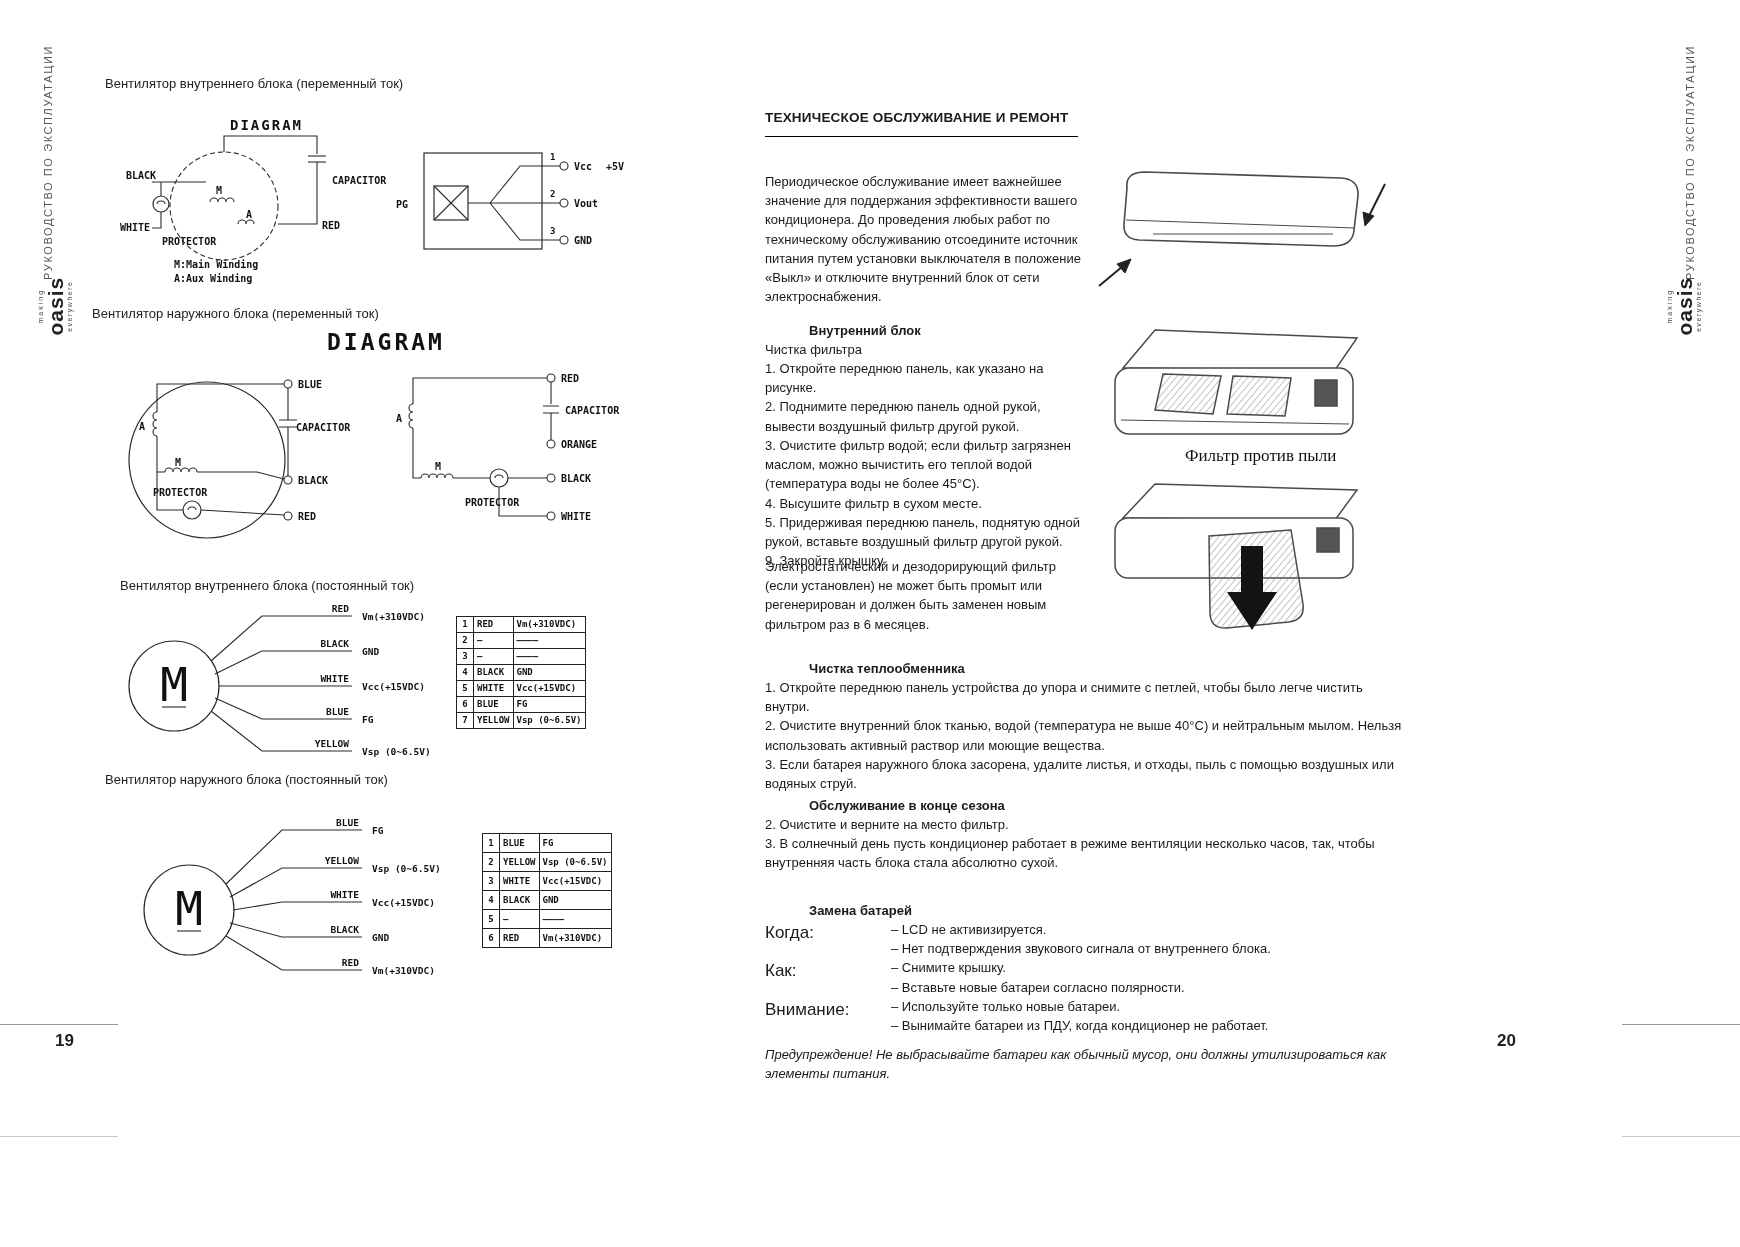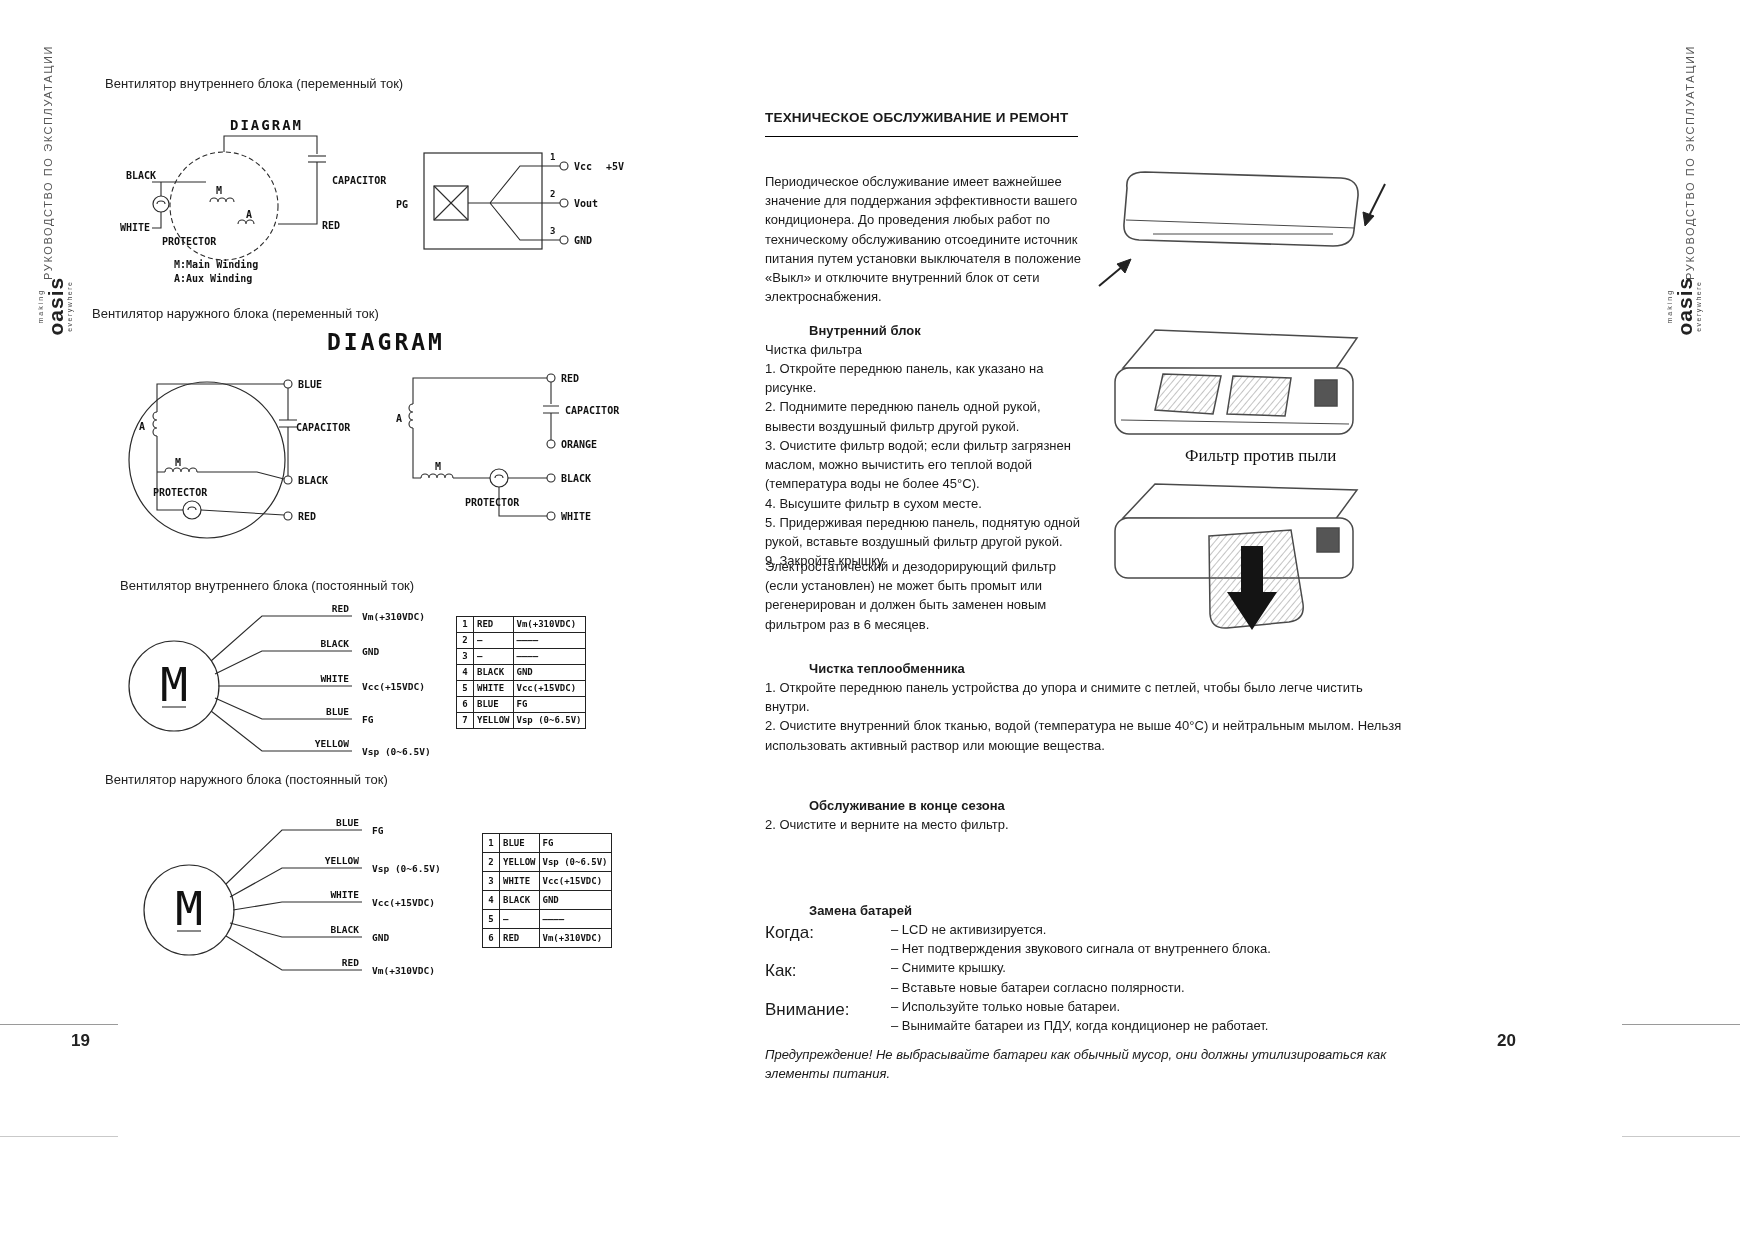--- a/index.html
+++ b/index.html
@@ -312,25 +312,27 @@
       <p>5. Придерживая переднюю панель, поднятую одной рукой, вставьте воздушный фильтр другой рукой.</p>
       <p>9. Закройте крышку.</p>
     </div>
 
     <div class="rp body-text" style="left:765px;top:550px;width:322px">Электростатический и дезодорирующий фильтр (если установлен) не может быть промыт или регенерирован и должен быть заменен новым фильтром раз в 6 месяцев.</div>
 
     <div class="rp body-text bold" style="left:765px;top:652px">Чистка теплообменника</div>
     <div class="rp body-text steps" style="left:765px;top:671px;width:640px">
       <p>1. Откройте переднюю панель устройства до упора и снимите с петлей, чтобы было легче чистить внутри.</p>
       <p>2. Очистите внутренний блок тканью, водой (температура не выше 40°С) и нейтральным мылом. Нельзя использовать активный раствор или моющие вещества.</p>
+      <p>3. Если батарея наружного блока засорена, удалите листья, и отходы, пыль с помощью воздушных или водяных струй.</p>
     </div>
 
     <div class="rp body-text bold" style="left:765px;top:789px">Обслуживание в конце сезона</div>
     <div class="rp body-text steps" style="left:765px;top:808px;width:640px">
       <p>2. Очистите и верните на место фильтр.</p>
+      <p>3. В солнечный день пусть кондиционер работает в режиме вентиляции несколько часов, так, чтобы внутренняя часть блока стала абсолютно сухой.</p>
     </div>
 
     <div class="rp body-text bold" style="left:765px;top:894px">Замена батарей</div>
     <div class="rp body-text battery-grid" style="left:765px;top:913px;width:640px">
       <div class="bat-label">Когда:</div>
       <div class="bat-items">
         <p>– LCD не активизируется.</p>
         <p>– Нет подтверждения звукового сигнала от внутреннего блока.</p>
       </div>
       <div class="bat-label">Как:</div>
@@ -389,19 +391,19 @@
         <path d="M30,42 L62,8 L264,14 L242,44 Z"></path>
         <rect x="22" y="42" width="238" height="60" rx="13"></rect>
         <rect x="224" y="52" width="22" height="24" fill="#555"></rect>
         <path d="M116,60 L198,54 L210,128 Q212,144 196,146 L134,152 Q118,153 117,138 Z" fill="url(#h3)"></path>
       </g>
       <path d="M148,70 H170 V116 H184 L159,154 L134,116 H148 Z" fill="#141414"></path>
     </svg>
   </section>
 
   <div class="pgline" style="left:0;top:1024px;width:118px"></div>
-  <div class="pagenum" style="left:71px;top:1031px">19</div>
+  <div class="pagenum" style="left:55px;top:1031px">19</div>
   <div class="pgline" style="left:1622px;top:1024px;width:118px"></div>
   <div class="pagenum" style="left:1497px;top:1031px">20</div>
   <div class="pgline faint" style="left:0;top:1136px;width:118px"></div>
   <div class="pgline faint" style="left:1622px;top:1136px;width:118px"></div>
 
 </div>
 
 </body></html>

